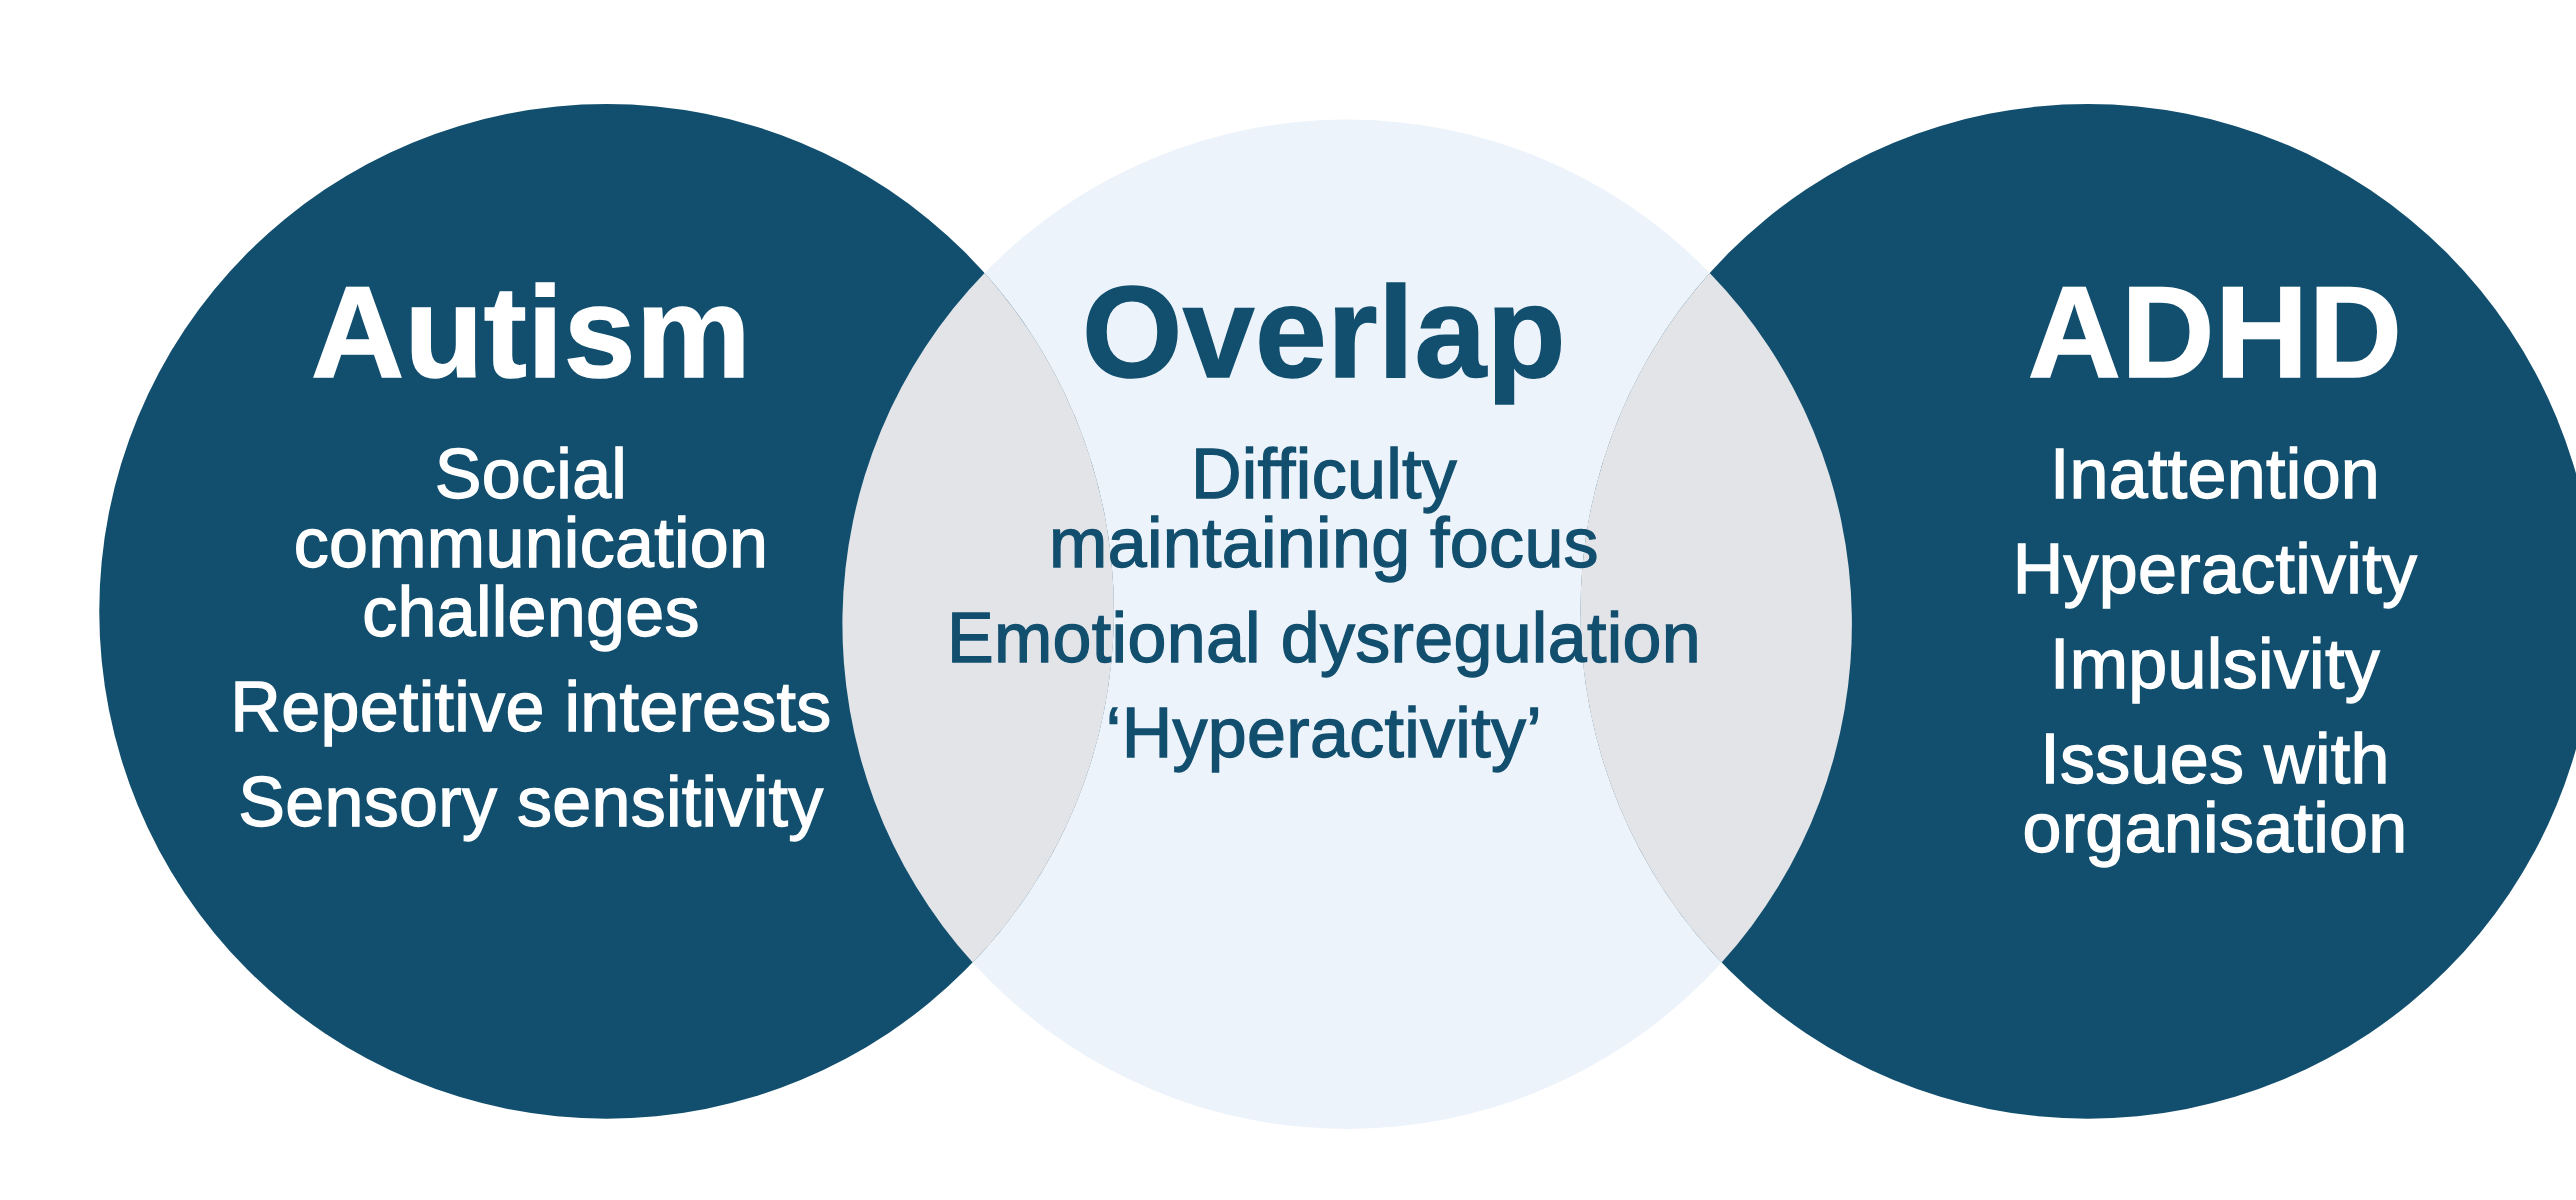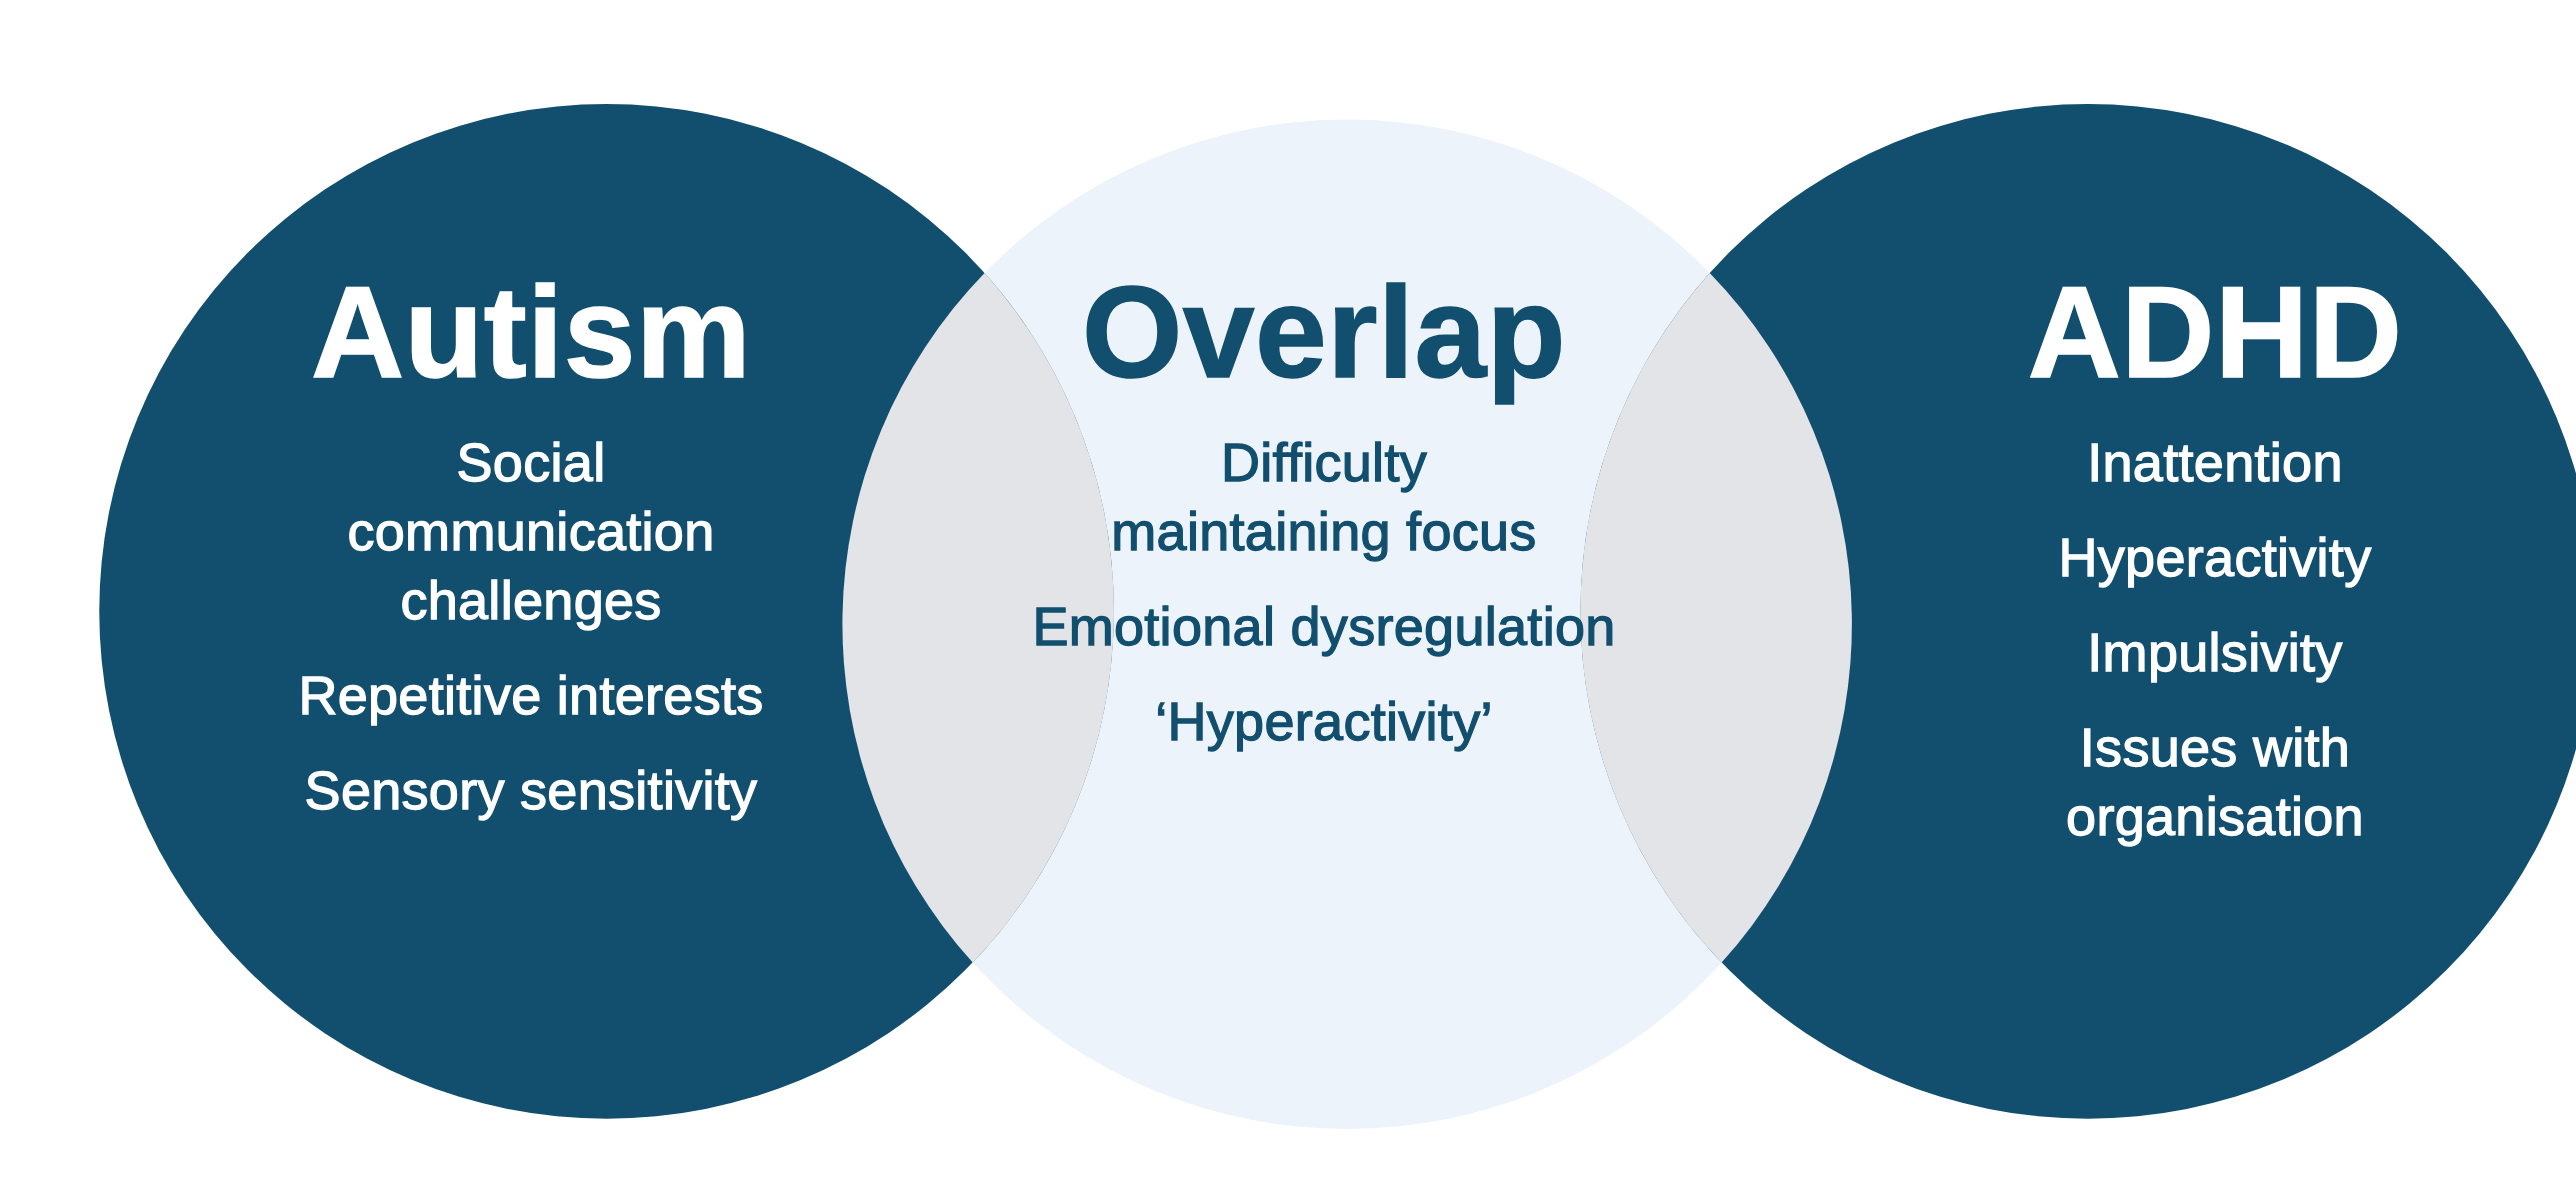--- a/index.html
+++ b/index.html
@@ -31,26 +31,26 @@
   }
   .col-left  { left: 93px;  }
   .col-mid   { left: 886px; }
   .col-right { left: 1777px; }
   .vtitle {
     font-size: 129px;
     line-height: 145px;
     font-weight: 700;
     -webkit-text-stroke: 1.5px currentColor;
     letter-spacing: 0.5px;
-    margin-bottom: 23px;
+    margin-bottom: 35px;
     white-space: pre-line;
     text-align: center;
   }
   .item {
-    font-size: 54px;
+    font-size: 70px;
     line-height: 69px;
     font-weight: 400;
     -webkit-text-stroke: 1.3px currentColor;
     letter-spacing: 0.3px;
     margin-bottom: 26px;
     white-space: pre-line;
   }
   .on-dark  { color: #FFFFFF; }
   .on-light { color: #124F6E; }
 </style>

